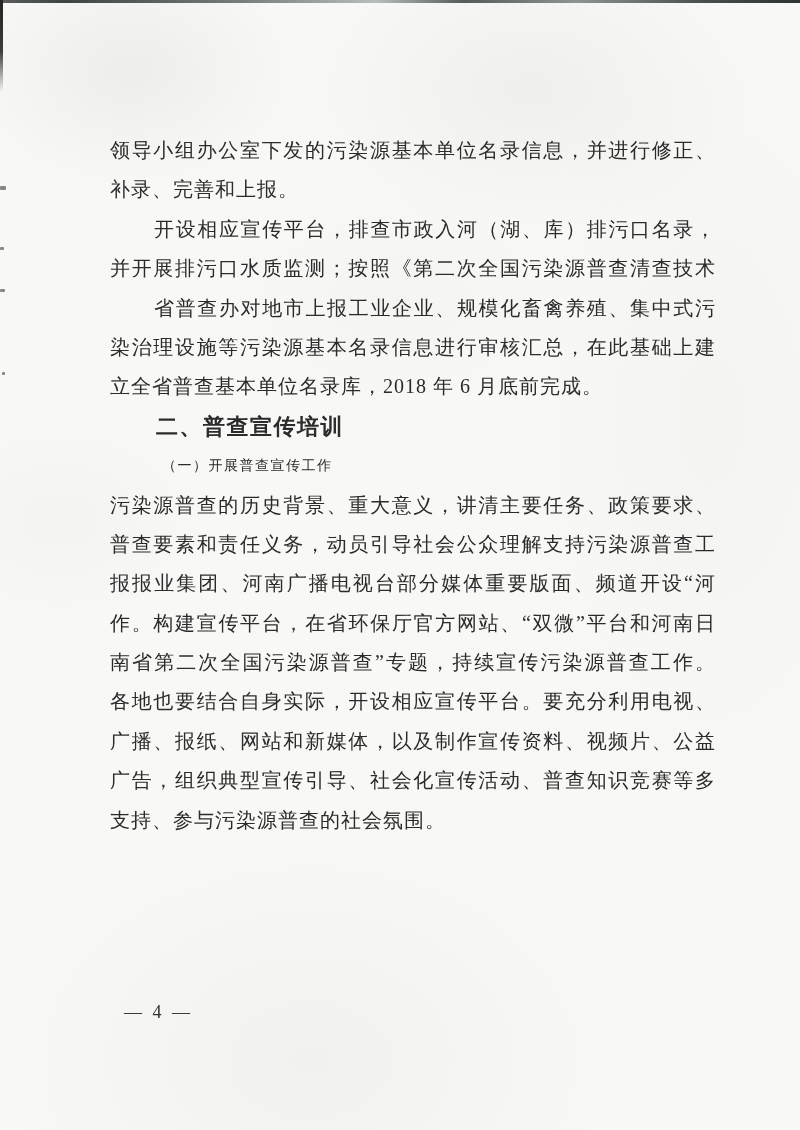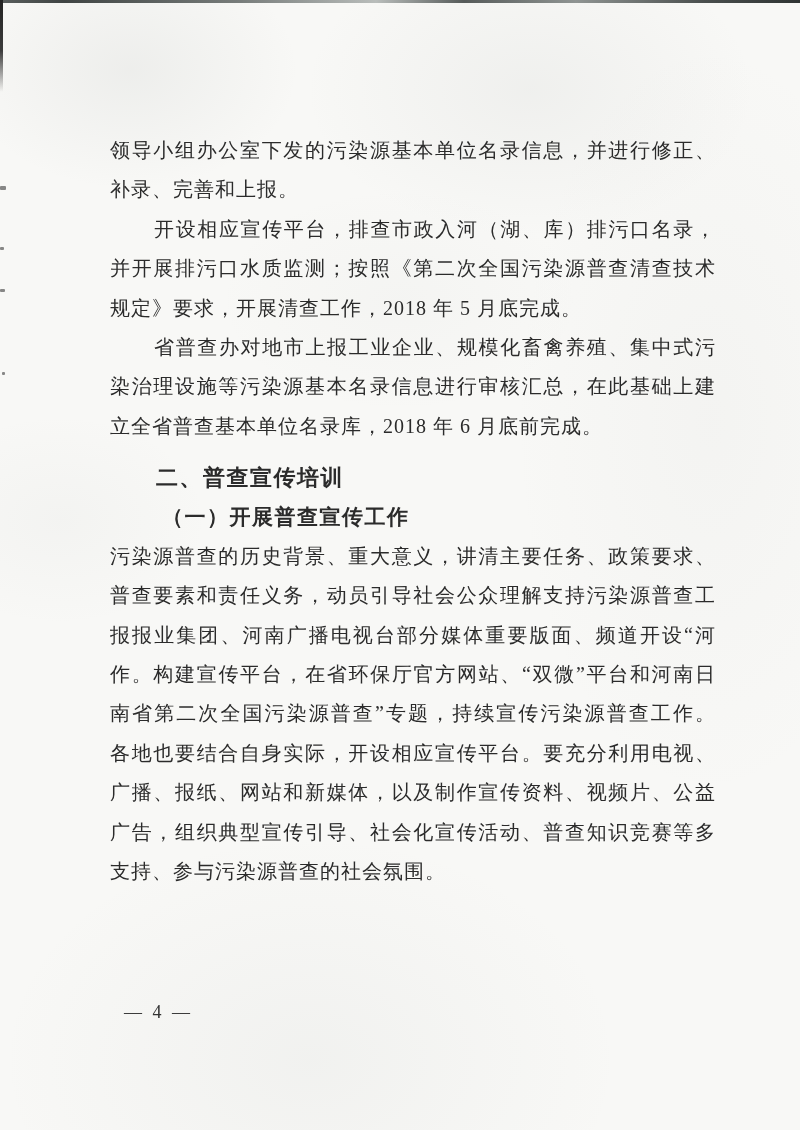--- a/index.html
+++ b/index.html
@@ -75,25 +75,24 @@
     text-align-last: justify;
     text-justify: inter-character;
   }
   .line.indent   { text-indent: 44px; }
   .line.h1 {
     font-family: "Liberation Sans", sans-serif;
     font-weight: bold;
     font-size: 22px;
     letter-spacing: 1.5px;
     text-indent: 46px;
-    margin-top: 12px;
   }
   .line.h2 {
-    font-weight: bold;
-    font-size: 21px;
+    font-weight: normal;
+    font-size: 14px;
     letter-spacing: 1.5px;
     text-indent: 52px;
   }
   .page-number {
     position: absolute;
     left: 124px;
     top: 1002px;
     font-size: 18px;
     letter-spacing: 3px;
     color: #333;
@@ -109,21 +108,20 @@
   <div class="speck s1"></div>
   <div class="speck s2"></div>
   <div class="speck s3"></div>
   <div class="speck s4"></div>
 
   <div class="text-block">
     <div class="line j">领导小组办公室下发的污染源基本单位名录信息，并进行修正、</div>
     <div class="line">补录、完善和上报。</div>
     <div class="line j indent">开设相应宣传平台，排查市政入河（湖、库）排污口名录，</div>
     <div class="line j">并开展排污口水质监测；按照《第二次全国污染源普查清查技术</div>
-    <div class="line">规定》要求，开展清查工作，2018 年 5 月底完成。</div>
     <div class="line j indent">省普查办对地市上报工业企业、规模化畜禽养殖、集中式污</div>
     <div class="line j">染治理设施等污染源基本名录信息进行审核汇总，在此基础上建</div>
     <div class="line">立全省普查基本单位名录库，2018 年 6 月底前完成。</div>
     <div class="line h1">二、普查宣传培训</div>
     <div class="line h2">（一）开展普查宣传工作</div>
     <div class="line j">污染源普查的历史背景、重大意义，讲清主要任务、政策要求、</div>
     <div class="line j">普查要素和责任义务，动员引导社会公众理解支持污染源普查工</div>
     <div class="line j">报报业集团、河南广播电视台部分媒体重要版面、频道开设“河</div>
     <div class="line j">作。构建宣传平台，在省环保厅官方网站、“双微”平台和河南日</div>
     <div class="line j">南省第二次全国污染源普查”专题，持续宣传污染源普查工作。</div>

